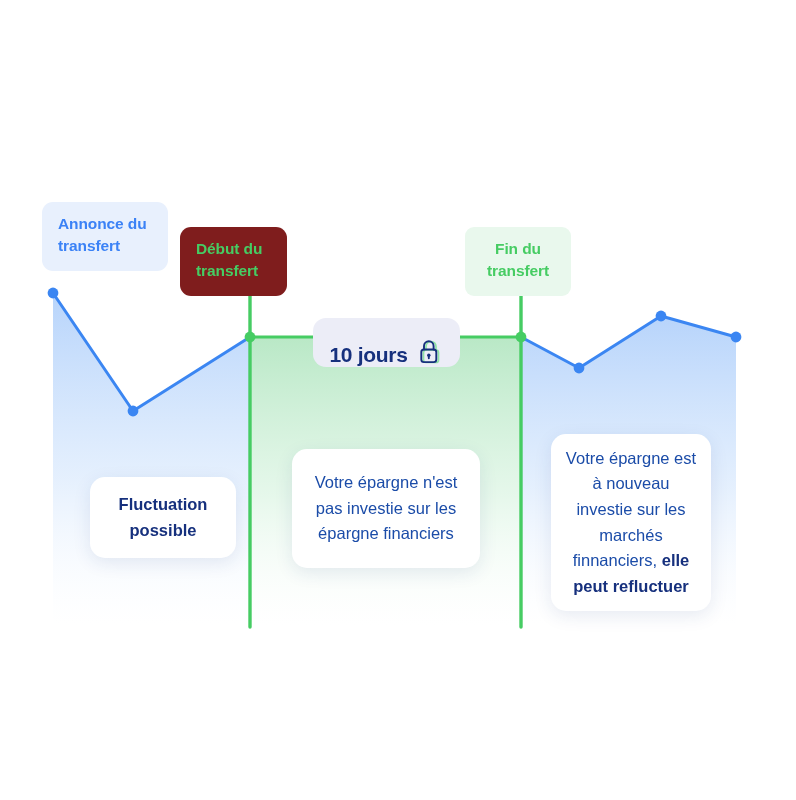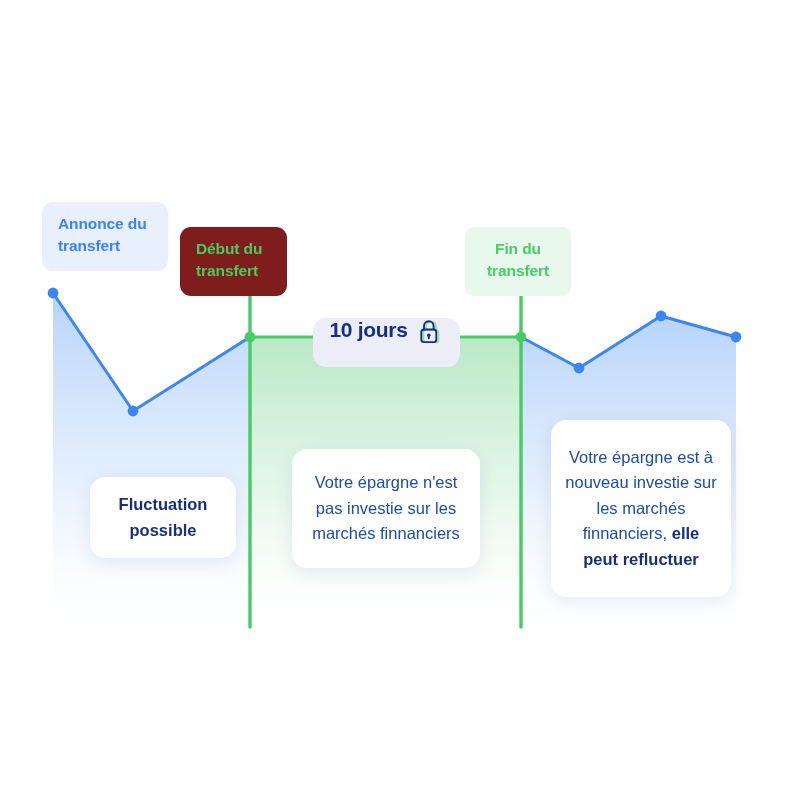--- a/index.html
+++ b/index.html
@@ -63,21 +63,21 @@
 
   
   .badge {
     position: absolute;
     left: 313px; top: 318px;
     width: 147px; height: 49px;
     box-sizing: border-box;
     background: #ecedf7;
     border-radius: 13px;
     display: flex;
-    align-items: flex-start;
+    align-items: flex-end;
     justify-content: center;
     gap: 9px;
   }
   .badge-text {
     font-size: 21px;
     font-weight: bold;
     color: #16307d;
     letter-spacing: -0.3px;
   }
   .lock-wrap {
@@ -110,22 +110,22 @@
     width: 146px; height: 81px;
     font-weight: bold;
     color: #16307d;
   }
   .card-mid {
     left: 292px; top: 449px;
     width: 188px; height: 119px;
     padding: 10px 14px;
   }
   .card-right {
-    left: 551px; top: 420px;
-    width: 180px; height: 177px;
+    left: 551px; top: 434px;
+    width: 160px; height: 177px;
     padding: 10px 14px;
   }
   .card-right b { color: #16307d; font-weight: bold; }
 </style>
 </head>
 <body>
 
 <div id="stage">
 
   <svg id="chart-svg" viewBox="0 0 796 800">
@@ -196,20 +196,20 @@
         <path d="M11.8 17.2 V20.2" stroke-linecap="round"></path>
       </svg>
     </span>
   </div>
 
   <div class="card card-left">
     <span>Fluctuation possible</span>
   </div>
 
   <div class="card card-mid">
-    <span>Votre épargne n'est pas investie sur les marchés finnanciers</span>
+    <span>Votre épargne n'est pas investie sur les épargne financiers</span>
   </div>
 
   <div class="card card-right">
     <span><span>Votre épargne est à nouveau investie sur les marchés finnanciers, </span><b>elle peut refluctuer</b></span>
   </div>
 
 </div>
 
 </body></html>

